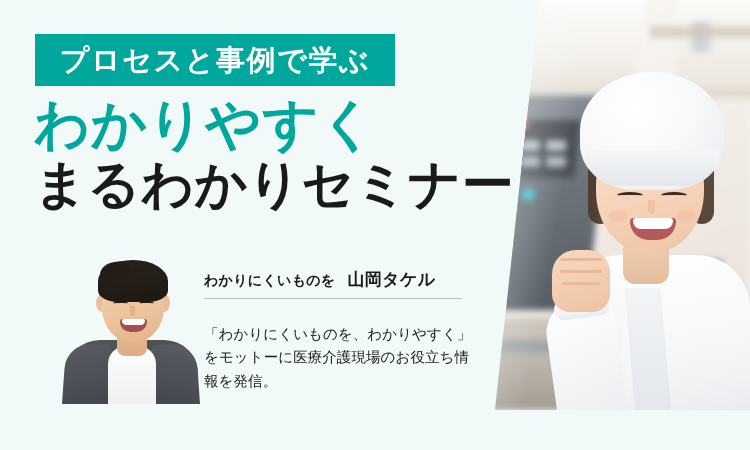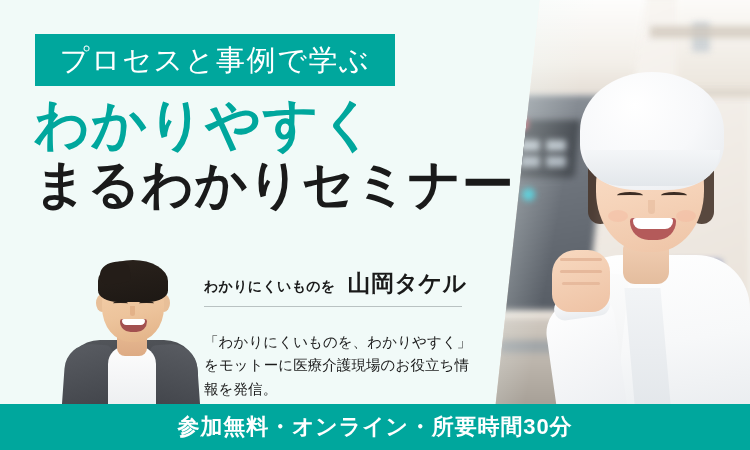--- a/index.html
+++ b/index.html
@@ -114,21 +114,21 @@
     pointer-events:none;
   }
 
   
   .eyebrow {
     position:absolute; left:35px; top:34px;
     width:360px; height:52px;
     display:flex; align-items:center; justify-content:center;
   }
   .eyebrow-text {
-    color:#ffffff; font-size:29px; font-weight:400;
+    color:#ffffff; font-size:29px; font-weight:700;
     letter-spacing:.055em; white-space:nowrap; line-height:1;
   }
 
   
   .headline { position:absolute; left:34px; top:96px; width:470px; }
   .headline-l1 {
     font-size:55px; font-weight:700; line-height:1.05;
     letter-spacing:.015em; white-space:nowrap;
   }
   .headline-l2 {
@@ -136,21 +136,21 @@
     letter-spacing:.005em; white-space:nowrap; margin-top:2px;
   }
 
   
   .speaker { position:absolute; left:204px; top:268px; width:270px; }
   .speaker-line1 { display:flex; align-items:baseline; white-space:nowrap; }
   .speaker-company {
     font-size:14px; font-weight:700; color:#1A1A1A; letter-spacing:.02em;
   }
   .speaker-name {
-    font-size:23px; font-weight:700; color:#1A1A1A;
+    font-size:17px; font-weight:700; color:#1A1A1A;
     letter-spacing:.02em; margin-left:12px;
   }
   .speaker-rule {
     margin-top:7px; width:258px; height:1px; background:#b9c2c2;
   }
   .speaker-desc {
     margin-top:24px;
     font-size:14.5px; line-height:1.62; color:#1A1A1A;
     letter-spacing:.005em;
   }
@@ -286,17 +286,14 @@
 
   <div class="speaker">
     <div class="speaker-line1">
       <span class="speaker-company">わかりにくいものを</span>
       <span class="speaker-name">山岡タケル</span>
     </div>
     <div class="speaker-rule" style="background: rgb(185, 194, 194);"></div>
     <div class="speaker-desc">「わかりにくいものを、わかりやすく」をモットーに医療介護現場のお役立ち情報を発信。</div>
   </div>
 
-  <div class="bottom-bar" style="background: rgb(0, 167, 157);">
-    <span class="bottom-bar-text" style="color: rgb(255, 255, 255);">参加無料・オンライン・所要時間30分</span>
-  </div>
 
 </div>
 
 </body></html>

